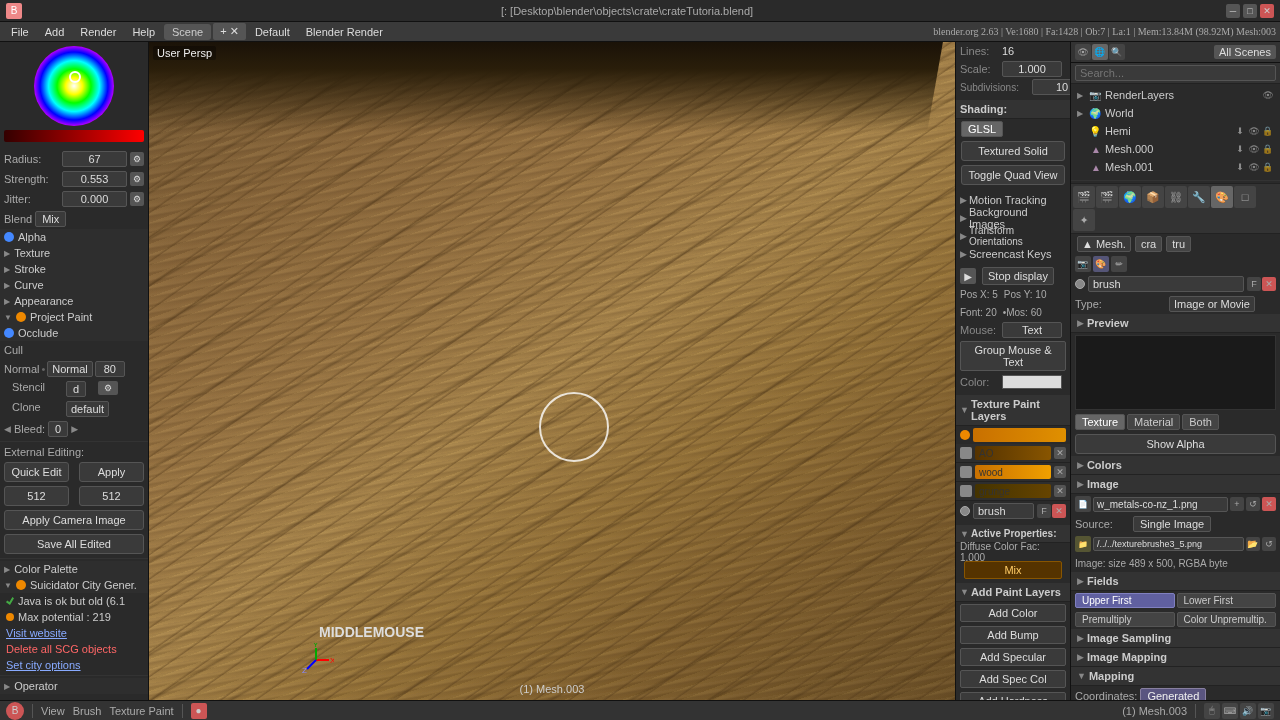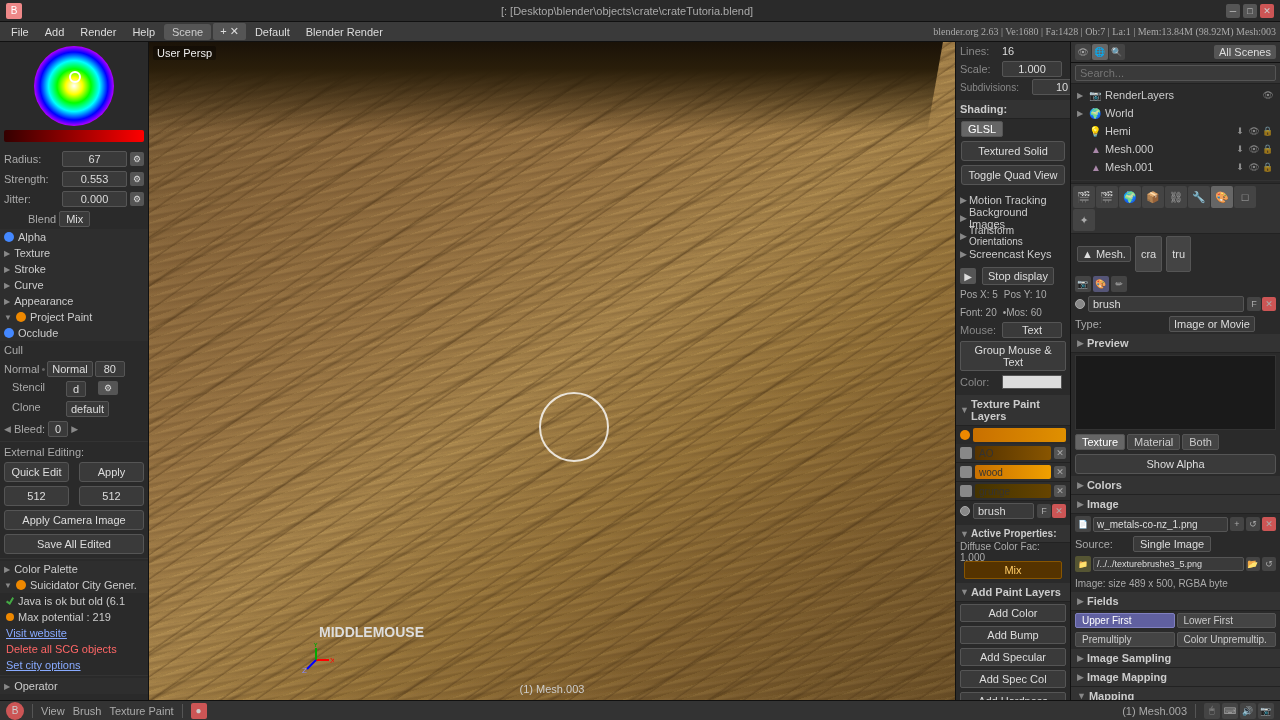--- a/index.html
+++ b/index.html
@@ -159,21 +159,20 @@
       font-size: 9px;
       cursor: pointer;
       color: #ddd;
     }
 
     .blend-row {
       display: flex;
       align-items: center;
       padding: 2px 4px;
       gap: 3px;
-      margin-left: 24px;
     }
     .blend-label { color: #aaa; font-size: 11px; }
     .blend-value {
       background: #3a3a3a;
       border: 1px solid #555;
       border-radius: 2px;
       padding: 1px 6px;
       color: #ddd;
       font-size: 11px;
       cursor: pointer;
@@ -494,21 +493,21 @@
     .mesh-sel {
       background: #3a3a3a;
       border: 1px solid #555;
       border-radius: 2px;
       padding: 1px 4px;
       color: #ddd;
       font-size: 11px;
       cursor: pointer;
     }
     .mesh-btn {
-      padding: 11px 5px;
+      padding: 1px 5px;
       background: #444;
       border: 1px solid #555;
       border-radius: 2px;
       font-size: 11px;
       color: #ddd;
       cursor: pointer;
     }
     .shading-row {
       display: flex;
       padding: 2px 5px;

